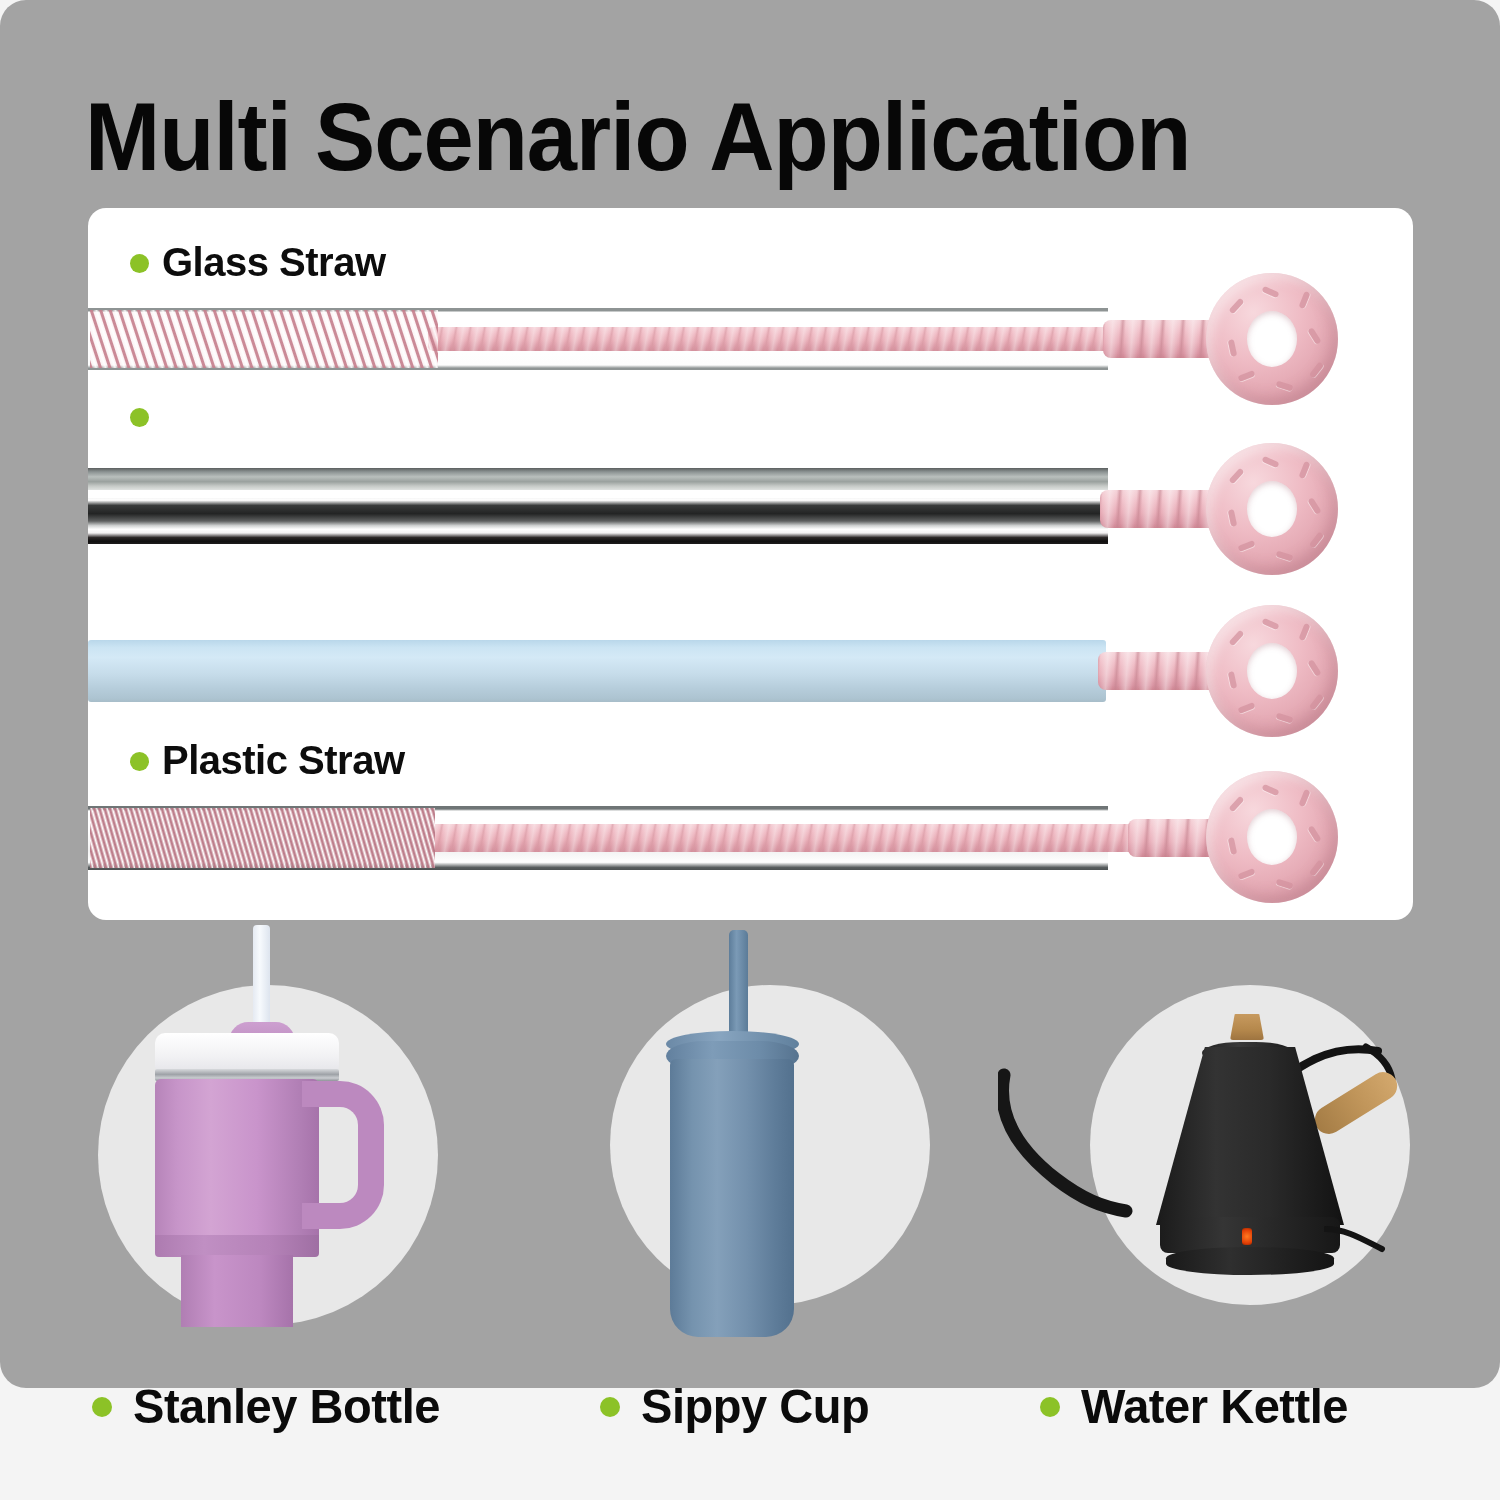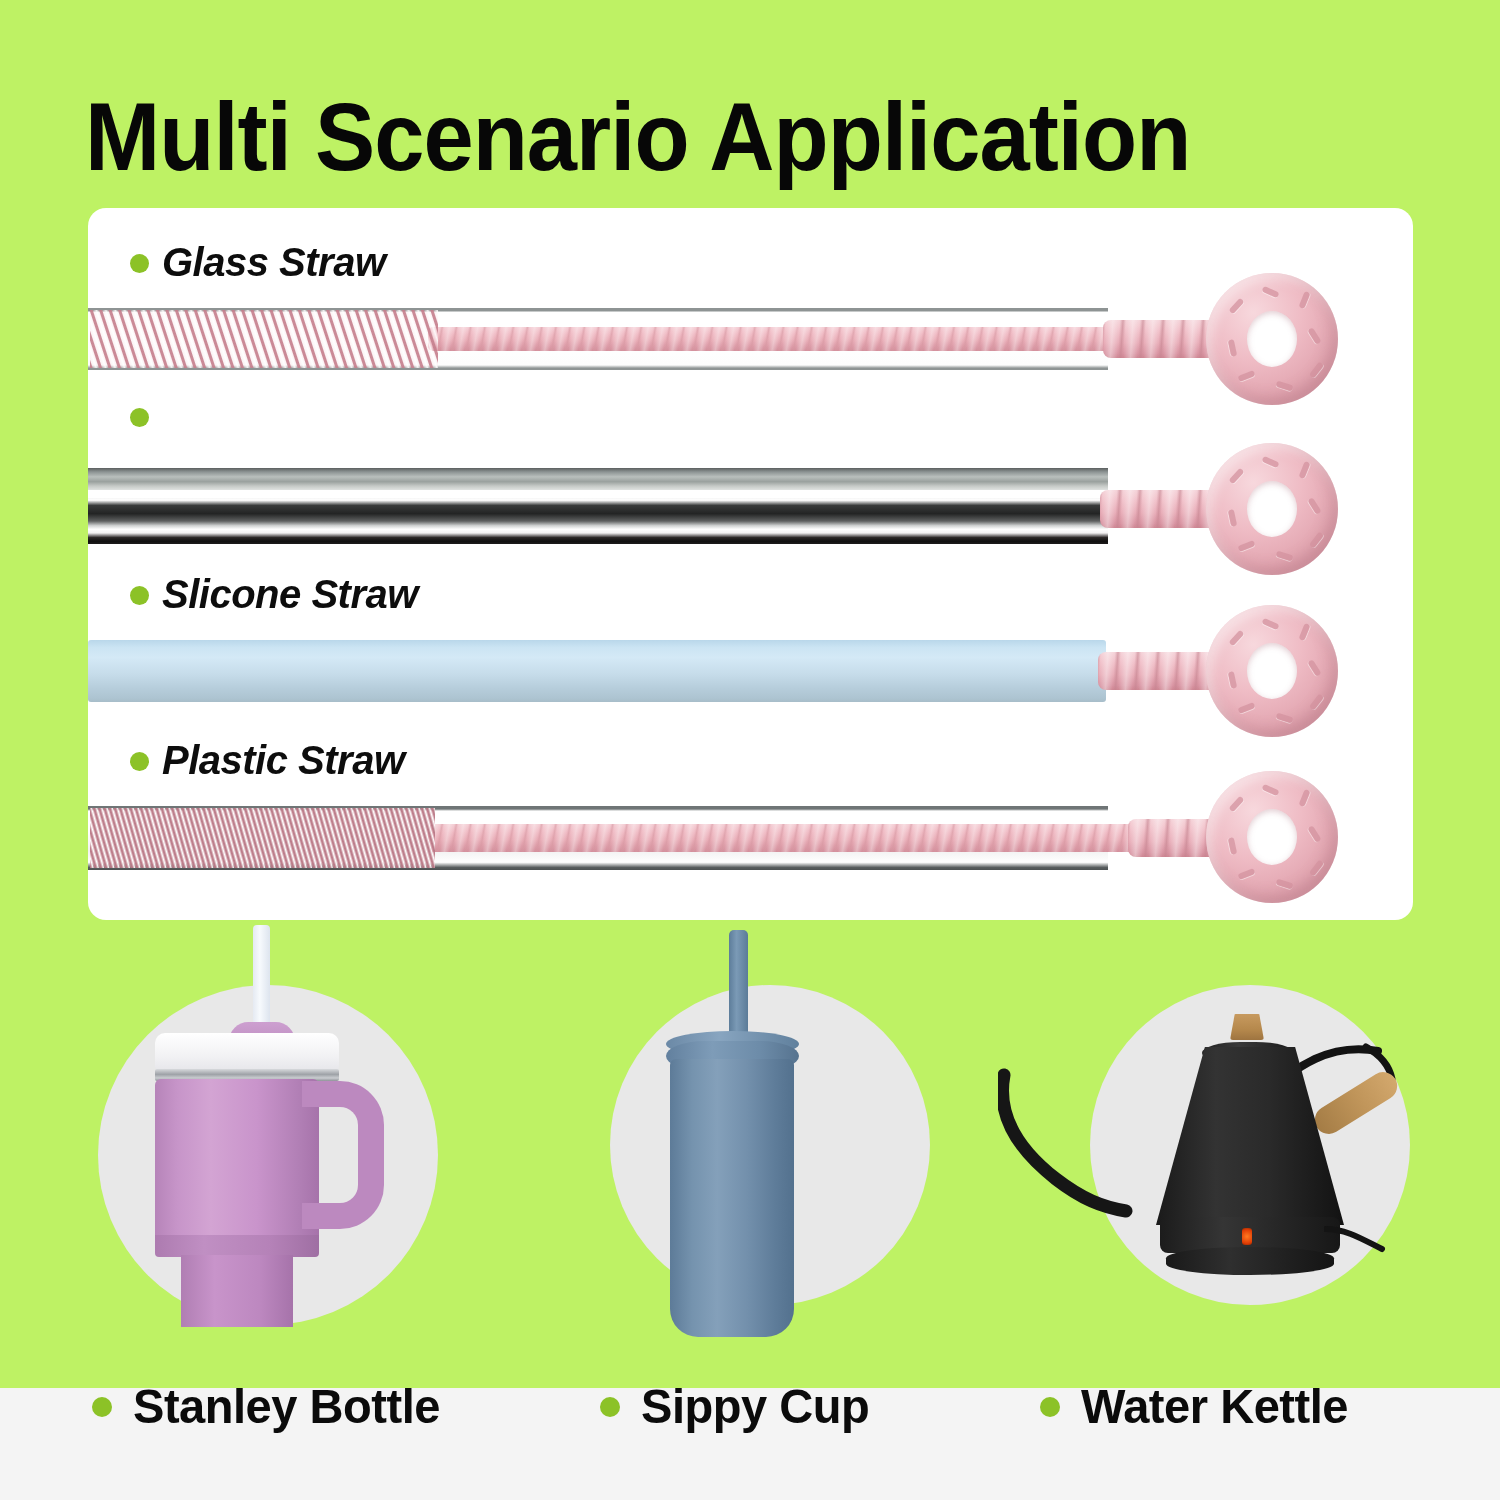--- a/index.html
+++ b/index.html
@@ -4,21 +4,21 @@
 <title>Multi Scenario Application</title>
 <style>
   * { margin:0; padding:0; box-sizing:border-box; }
   html, body {
     width:1500px; height:1500px;
     background:#f4f4f4;
     font-family:"Liberation Sans", sans-serif;
     overflow:hidden;
   }
 
-  .page { position:relative; width:1500px; height:1388px; background:#bef264; }
+  .page { position:relative; width:1500px; height:1388px; background:#a3a3a3;border-radius:26px; }
 
   
   .title {
     position:absolute;
     left:85px; top:82px;
     font-family:"Liberation Sans Narrow","Liberation Sans",sans-serif;
     font-size:96px;
     font-weight:bold;
     letter-spacing:-1px;
     color:#070707;
@@ -27,21 +27,20 @@
     white-space:nowrap;
   }
 
   
   .card {
     position:absolute;
     left:88px; top:208px;
     width:1325px; height:712px;
     background:#ffffff;
     border-radius:18px;
-    font-style:italic;
   }
 
   
   .row { position:absolute; left:0; width:100%; }
   .row-label {
     position:absolute;
     left:42px;
     display:flex;
     align-items:center;
     gap:13px;
@@ -319,24 +318,20 @@
           <i style="left:18px; top:72px; transform:rotate(78deg);"></i>
           <i style="left:100px; top:60px; transform:rotate(58deg);"></i>
           <i style="left:32px; top:100px; transform:rotate(-22deg);"></i>
           <i style="left:70px; top:110px; transform:rotate(18deg);"></i>
           <i style="left:102px; top:94px; transform:rotate(-52deg);"></i>
         </span>
       </div>
     </div>
 
     <div class="row" style="top:356px;height:168px;">
-      <div class="row-label" style="top:8px;">
-        <span class="dot"></span>
-        <span class="txt">Slicone Straw</span>
-      </div>
       <div class="silicone-tube" style="left:0px; top:76px; width:1018px; height:62px;"></div>
       <div class="neck" style="left:1010px; top:88px; width:120px; height:38px;"></div>
       <div class="donut" style="left:1118px; top:41px;">
         <span class="sprinkles">
           <i style="left:22px; top:30px; transform:rotate(-48deg);"></i>
           <i style="left:56px; top:16px; transform:rotate(24deg);"></i>
           <i style="left:90px; top:24px; transform:rotate(-68deg);"></i>
           <i style="left:18px; top:72px; transform:rotate(78deg);"></i>
           <i style="left:100px; top:60px; transform:rotate(58deg);"></i>
           <i style="left:32px; top:100px; transform:rotate(-22deg);"></i>

